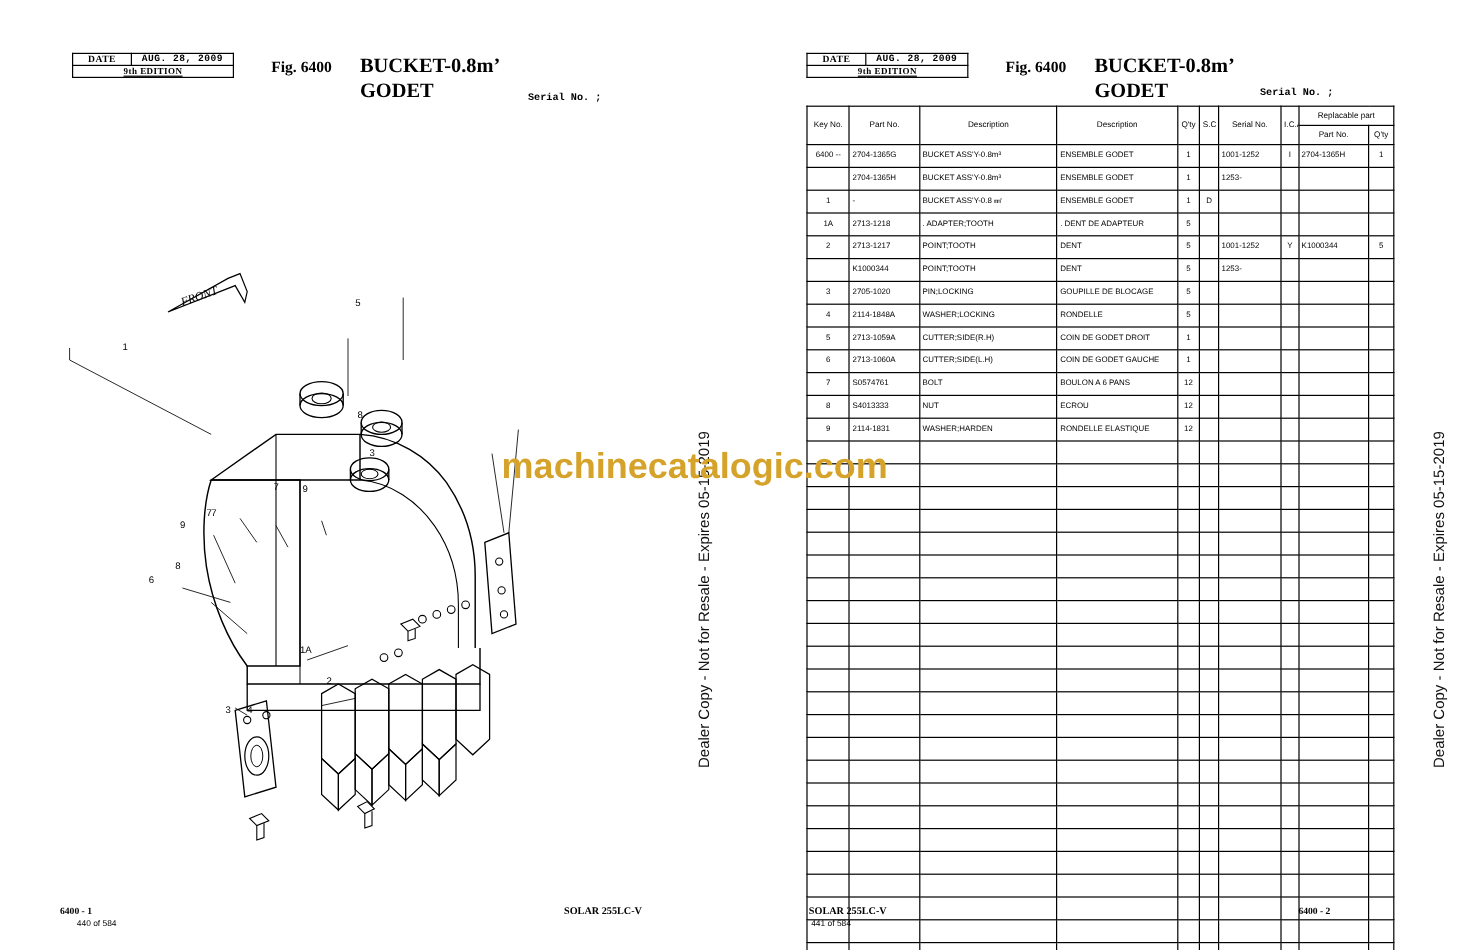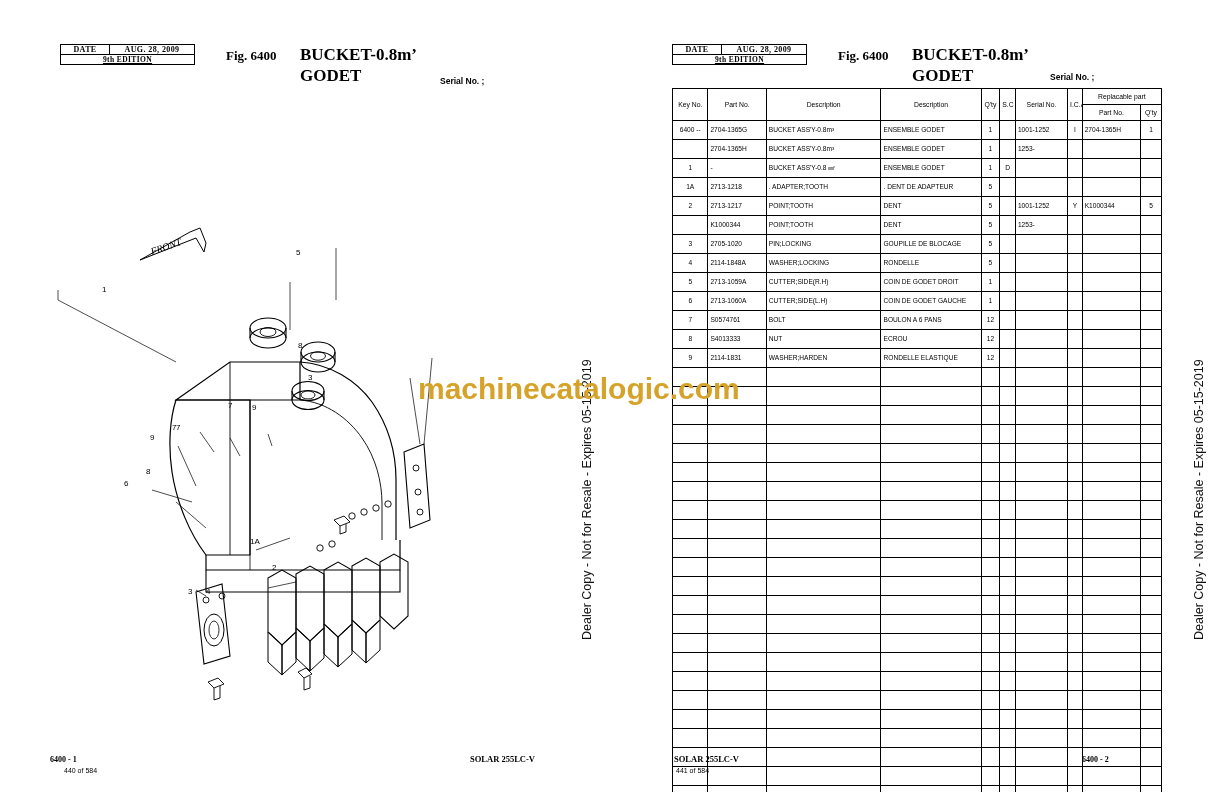--- a/index.html
+++ b/index.html
@@ -36,21 +36,21 @@
     font-family: "Liberation Serif", serif;
   }
   .hdr-table td {
     border: 1px solid #000;
     text-align: center;
     padding: 0 6px;
     font-weight: bold;
     letter-spacing: 0.4px;
   }
   .hdr-date-lbl { width: 36px; }
-  .hdr-date-val { width: 72px; }
+  .hdr-date-val { width: 72px; font-family: Liberation Mono, monospace; }
   .hdr-ed { font-size: 7.5px; text-decoration: underline; }
   .hdr-figno {
     position: absolute;
     left: 166px;
     top: 4px;
     font-family: "Liberation Serif", serif;
     font-size: 13px;
     font-weight: bold;
     white-space: nowrap;
   }
@@ -59,21 +59,21 @@
     left: 240px;
     top: 0px;
     font-family: "Liberation Serif", serif;
     font-size: 17px;
     font-weight: bold;
     line-height: 1.25;
     white-space: nowrap;
   }
   .serial {
     position: absolute;
-    font-family: Liberation Sans, sans-serif;
+    font-family: Liberation Mono, monospace;
     font-size: 8.5px;
     font-weight: bold;
   }
 
   
   .footer-left-code, .footer-right-code {
     position: absolute;
     bottom: 28px;
     font-family: "Liberation Serif", serif;
     font-size: 8px;

